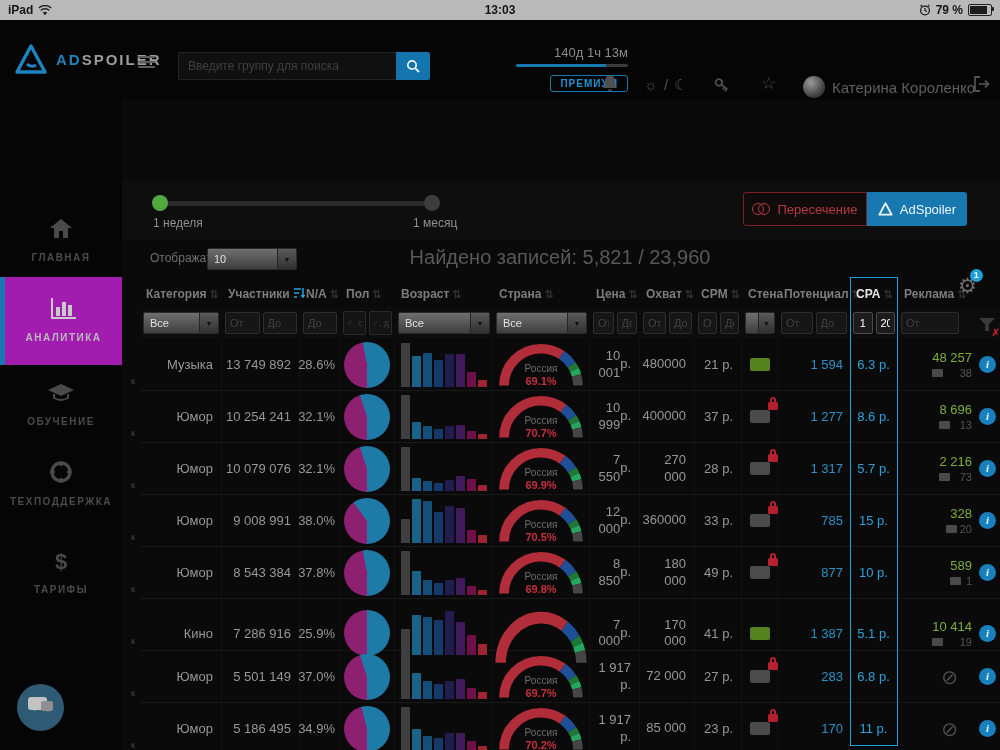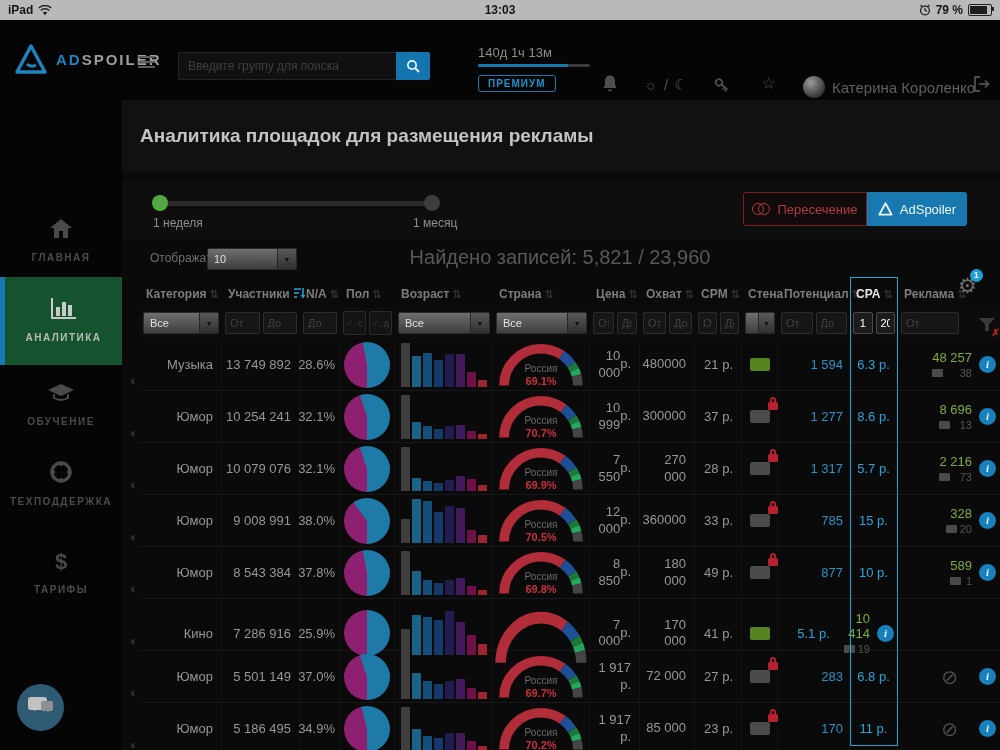--- a/index.html
+++ b/index.html
@@ -22,39 +22,39 @@
   .logo-text{font-size:15px;letter-spacing:2px;font-weight:bold;}
   .logo-ad{color:#1d84c0;}
   .logo-rest{color:#9c9c9c;}
   .hamburger{position:absolute;left:138px;top:33px;width:17px;cursor:pointer;}
   .hamburger span{display:block;height:2px;background:#5e5e5e;margin:3px 0;border-radius:1px;}
   .search{position:absolute;left:178px;top:32px;width:252px;height:28px;display:flex;}
   .search input{flex:1;background:#101010;border:1px solid #242424;border-right:none;color:#bbb;
     font-size:12px;padding:0 9px;outline:none;border-radius:2px 0 0 2px;font-family:inherit;}
   .search input::placeholder{color:#3f3f3f;}
   .search-btn{width:34px;background:#1474ad;border:none;border-radius:0 2px 2px 0;display:flex;align-items:center;justify-content:center;cursor:pointer;}
-  .timer{position:absolute;left:478px;top:25px;width:112px;text-align:left;}
+  .timer{position:absolute;left:516px;top:25px;width:112px;text-align:right;}
   .timer-text{font-size:13px;color:#8c8c8c;}
   .timer-bar{height:3px;background:#3c3c3c;border-radius:2px;margin-top:4px;overflow:hidden;}
   .timer-fill{height:100%;background:#1878b0;}
   .premium{display:inline-block;margin-top:8px;padding:2px 9px;border:1px solid #1878b0;border-radius:3px;
     color:#2191cf;font-size:10px;font-weight:bold;letter-spacing:1px;}
   .hicon{position:absolute;top:54px;color:#4f4f4f;cursor:pointer;}
   .theme-toggle{font-size:15px;letter-spacing:1px;}
   .star{font-size:17px;}
   .avatar{position:absolute;left:803px;top:56px;width:22px;height:22px;border-radius:50%;
     background:radial-gradient(circle at 35% 30%,#9a9a9a,#3a3a3a 70%);}
   .username{position:absolute;left:832px;top:59px;font-size:15px;color:#5f5f5f;}
 
   
   .sidebar{position:absolute;top:100px;left:0;width:122px;bottom:0;background:#050505;z-index:10;}
   .side-item{position:absolute;left:0;width:122px;text-align:center;cursor:pointer;}
   .side-item .ic{display:block;margin:0 auto 9px;}
   .side-item .lbl{font-size:10px;letter-spacing:1.5px;color:#4b4b4b;font-weight:bold;}
-  .side-item.active{background:#14532d;border-left:5px solid #1878b0;width:117px;padding:20px 0 22px;}
+  .side-item.active{background:#a21caf;border-left:5px solid #1878b0;width:117px;padding:20px 0 22px;}
   .side-item.active .lbl{color:#b9b9b9;}
   .fab{position:absolute;left:17px;top:684px;width:47px;height:47px;border-radius:50%;background:#2e5a74;
     z-index:15;cursor:pointer;}
   .fab .b1{position:absolute;left:11px;top:13px;width:19px;height:13px;background:#c2c2c2;border-radius:3px;}
   .fab .b1:after{content:"";position:absolute;left:3px;bottom:-5px;border:4px solid transparent;border-top-color:#c2c2c2;}
   .fab .b2{position:absolute;left:24px;top:17px;width:12px;height:10px;background:#8f8f8f;border-radius:2px;}
   .fab .b2:after{content:"";position:absolute;right:2px;bottom:-4px;border:3px solid transparent;border-top-color:#8f8f8f;}
 
   
   .main{position:absolute;left:122px;top:100px;right:0;bottom:0;background:#0a0a0a;}
@@ -260,23 +260,20 @@
       <span class="ic"><span style="font-size:22px;font-weight:bold;color:#4a4a4a">$</span></span>
       <div class="lbl">ТАРИФЫ</div>
     </div>
   </div>
 <div class="fab">
   <span class="b1"></span>
     <span class="b2"></span>
 </div>
 
 <div class="main">
-  <div class="titleblock">
-    <h1>Аналитика площадок для размещения рекламы</h1>
-  </div>
 
   <div class="toolbar">
     <div class="slider-track">
       <span class="knob green"></span>
       <span class="knob gray"></span>
     </div>
     <span class="slider-lab" style="left:31px">1 неделя</span>
     <span class="slider-lab" style="left:291px">1 месяц</span>
     <div class="btn btn-intersection">
       <span class="venn">
@@ -452,21 +449,21 @@
           <div class="cell center">
             <div class="gaugebox"><svg width="100%" height="100%" viewBox="0 0 100 56" preserveAspectRatio="none">
                 <path d="M8,52 A42,42 0 0 1 92,52" fill="none" stroke="#b12d3a" stroke-width="11" pathLength="100" stroke-dasharray="69 31" stroke-dashoffset="0"></path>
                 <path d="M8,52 A42,42 0 0 1 92,52" fill="none" stroke="#1f4f96" stroke-width="11" pathLength="100" stroke-dasharray="12 88" stroke-dashoffset="-69"></path>
                 <path d="M8,52 A42,42 0 0 1 92,52" fill="none" stroke="#1d7a36" stroke-width="11" pathLength="100" stroke-dasharray="5 95" stroke-dashoffset="-81"></path>
                 <path d="M8,52 A42,42 0 0 1 92,52" fill="none" stroke="#25a75f" stroke-width="11" pathLength="100" stroke-dasharray="5 95" stroke-dashoffset="-86"></path>
                 <path d="M8,52 A42,42 0 0 1 92,52" fill="none" stroke="#454545" stroke-width="11" pathLength="100" stroke-dasharray="9 91" stroke-dashoffset="-91"></path>
               </svg><div class="gauge-label">Россия</div><div class="gauge-pct">69.1%</div></div>
           </div>
           <div class="cell right lines">
-            <div>10 000</div>
+            <div>10 001</div>
             <div>р.</div>
           </div>
           <div class="cell right lines">
             <div>480</div>
             <div>000</div>
           </div>
           <div class="cell right">21 р.</div>
           <div class="cell center">
             <div class="bubble open"></div>
           </div>
@@ -510,21 +507,21 @@
                 <path d="M8,52 A42,42 0 0 1 92,52" fill="none" stroke="#1d7a36" stroke-width="11" pathLength="100" stroke-dasharray="5 95" stroke-dashoffset="-82"></path>
                 <path d="M8,52 A42,42 0 0 1 92,52" fill="none" stroke="#25a75f" stroke-width="11" pathLength="100" stroke-dasharray="5 95" stroke-dashoffset="-87"></path>
                 <path d="M8,52 A42,42 0 0 1 92,52" fill="none" stroke="#454545" stroke-width="11" pathLength="100" stroke-dasharray="8 92" stroke-dashoffset="-92"></path>
               </svg><div class="gauge-label">Россия</div><div class="gauge-pct">70.7%</div></div>
           </div>
           <div class="cell right lines">
             <div>10 999</div>
             <div>р.</div>
           </div>
           <div class="cell right lines">
-            <div>300</div>
+            <div>400</div>
             <div>000</div>
           </div>
           <div class="cell right">37 р.</div>
           <div class="cell center">
             <div class="bubble">
               <div class="lock"></div>
             </div>
           </div>
           <div class="cell right potential" style="padding-right: 6px;">1 277</div>
           <div class="cell cpa-val">8.6 р.</div>
@@ -738,20 +735,21 @@
             <div>7 000</div>
             <div>р.</div>
           </div>
           <div class="cell right lines">
             <div>170 000</div>
           </div>
           <div class="cell right">41 р.</div>
           <div class="cell center">
             <div class="bubble open"></div>
           </div>
+          <div class="cell right potential" style="padding-right: 6px;">1 387</div>
           <div class="cell cpa-val">5.1 р.</div>
           <div class="cell ads-col" style="border-right: none;">
             <div>
               <div class="ads-val">10 414</div>
               <div class="ads-count">
                 <span class="walicon"></span>
                 <span>19</span>
               </div>
             </div>
             <div class="info">i</div>

